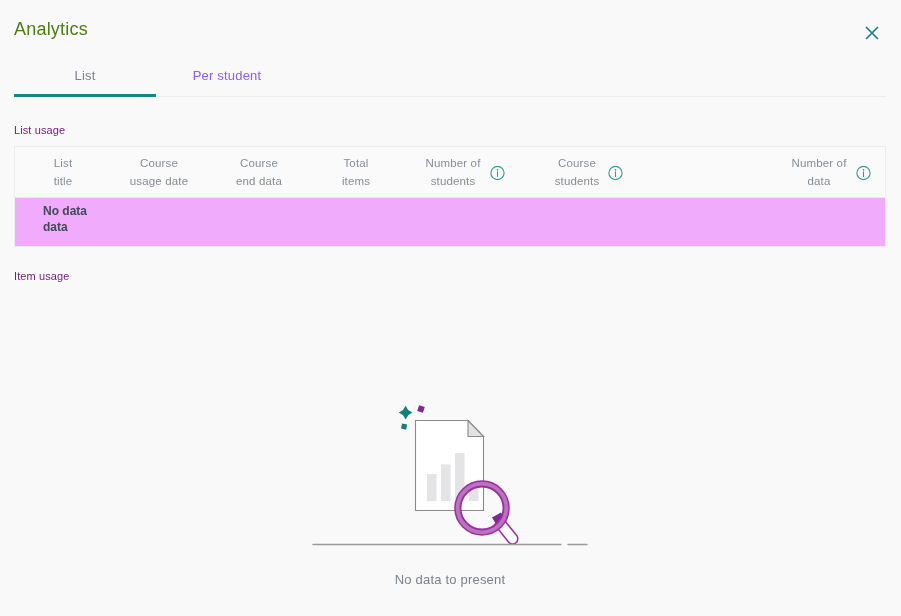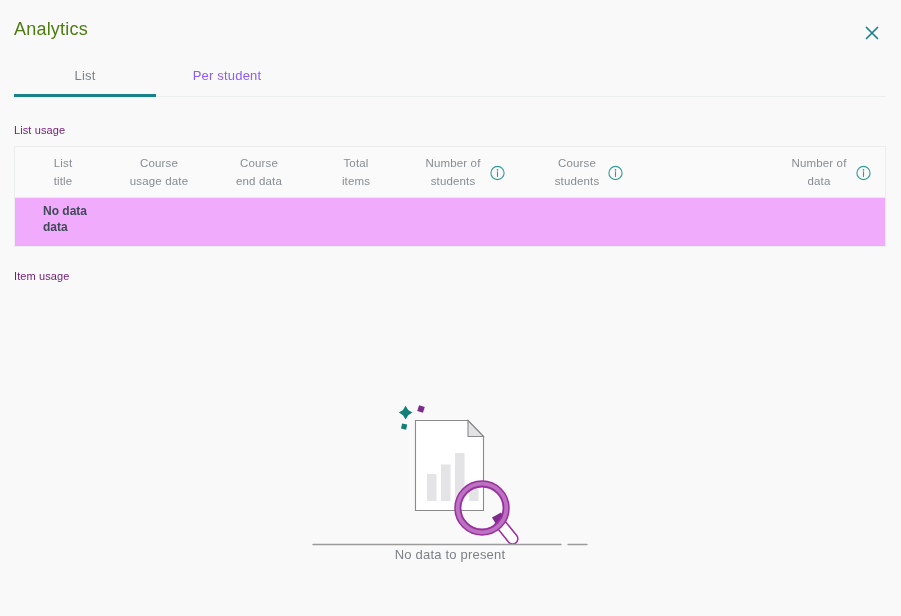--- a/index.html
+++ b/index.html
@@ -151,21 +151,21 @@
   .no-data-cell span { display: block; }
 
   
   .empty-state {
     position: absolute;
     left: 290px; top: 396px;
     width: 320px; height: 200px;
   }
   .empty-caption {
     position: absolute;
-    left: 0; top: 151px;
+    left: 0; top: 176px;
     width: 320px;
     text-align: center;
     font-size: 13px;
     color: #7b8187;
     letter-spacing: .2px;
   }
 </style>
 </head>
 <body>
 

